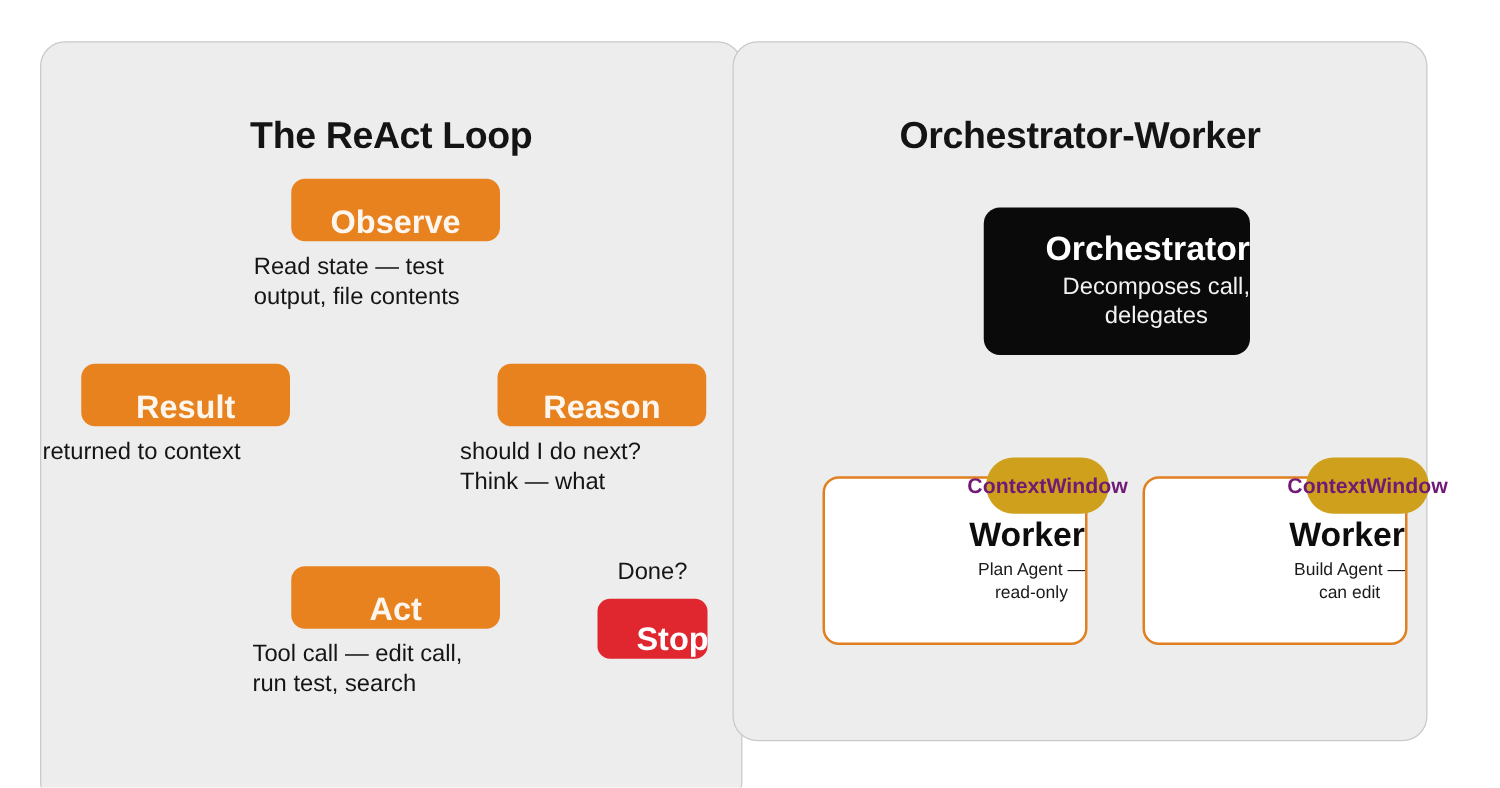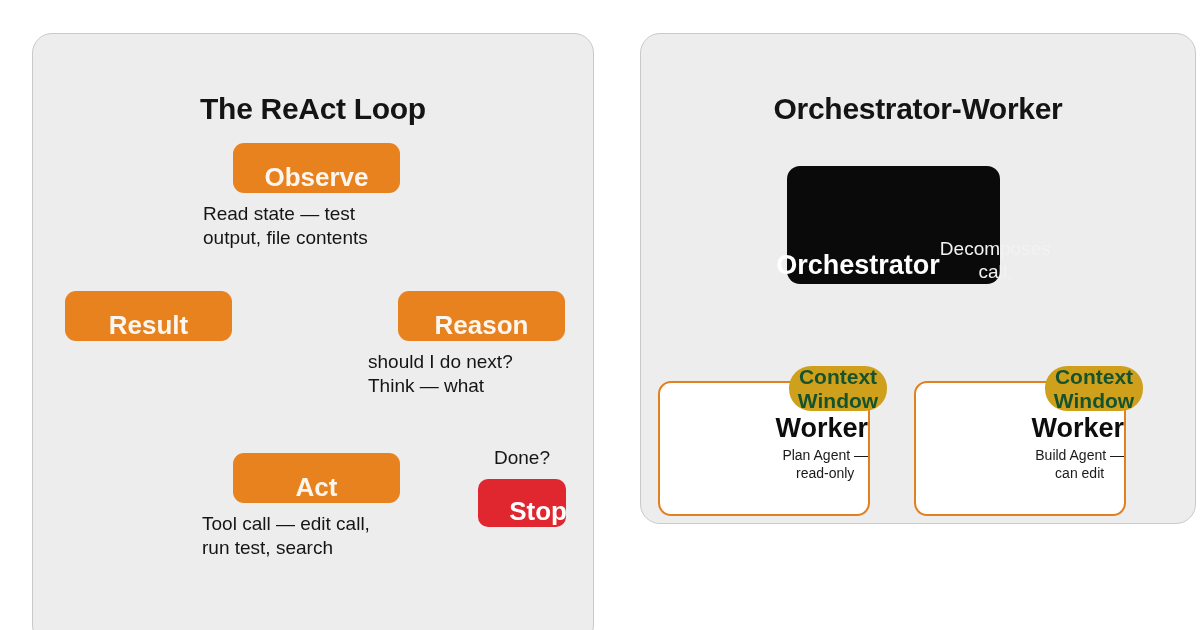--- a/index.html
+++ b/index.html
@@ -21,21 +21,21 @@
     height: 630px;
   }
   .panel {
     position: absolute;
     background: #ededed;
     border: 1.5px solid #c9c9c9;
     border-radius: 20px;
     box-sizing: border-box;
   }
   #panel-left  { left: 32px;  top: 33px; width: 562px; height: 612px; }
-  #panel-right { left: 640px; top: 33px; width: 556px; height: 491px; text-decoration: underline; }
+  #panel-right { left: 586px; top: 33px; width: 556px; height: 560px; text-decoration: underline; }
 
   .panel-title {
     position: absolute;
     left: 0; right: 0;
     top: 33px;
     text-align: center;
     font-size: 30px;
     font-weight: bold;
     color: #141414;
     letter-spacing: -0.3px;
@@ -59,21 +59,21 @@
     background: #e0262f;
     color: #ffffff;
     font-size: 26px;
     font-weight: bold;
     border-radius: 10px;
     padding-left: 32px;
   }
   .node-black {
     background: #0a0a0a;
     border-radius: 13px;
-    flex-direction: row;
+    flex-direction: column;
     color: #ffffff;
     padding-left: 40px;
   }
   .node-black .n-title {
     font-size: 27px;
     font-weight: bold;
     line-height: 1.1;
     margin-bottom: 3px;
   }
   .node-black .n-sub {
@@ -113,27 +113,27 @@
     position: absolute;
     text-align: center;
     font-size: 19px;
     color: #151515;
   }
 
   .badge {
     position: absolute;
     box-sizing: border-box;
     display: flex;
-    flex-direction: column;
+    flex-direction: row;
     align-items: center;
     justify-content: center;
     background: #cfa01b;
-    color: #14532d;
+    color: #701a75;
     border-radius: 22px;
-    font-size: 21px;
+    font-size: 17px;
     font-weight: bold;
     line-height: 1.12;
     text-align: center;
   }
 </style>
 </head>
 <body>
 
 <svg id="canvas" viewBox="0 0 1200 630">
   <defs>
@@ -185,35 +185,37 @@
 </div>
 <div class="caption" style="left:202px; top:512px; width:230px;">
   <div>Tool call — edit call,</div>
   <div>run test, search</div>
 </div>
 
 <div class="node node-orange" style="left:65px; top:291px; width:167px; height:50px;">
   <span>Result</span>
 </div>
 <div class="caption" style="left:34px; top:350px; width:229px;">
+  <div>returned to context</div>
 </div>
 
 <div class="small-label" style="left:472px; top:447px; width:100px;">Done?</div>
 <div class="node node-red" style="left:478px; top:479px; width:88px; height:48px;">
   <span>Stop</span>
 </div>
 
 <section class="panel" id="panel-right">
   <h2 class="panel-title">Orchestrator-Worker</h2>
 </section>
 
 <div class="node node-black" style="left:787px; top:166px; width:213px; height:118px;">
   <div class="n-title">Orchestrator</div>
   <div class="n-sub">
     <div>Decomposes call,</div>
+    <div>delegates</div>
   </div>
 </div>
 
 <div class="node node-white" style="left:658px; top:381px; width:212px; height:135px;">
   <div class="n-title">Worker</div>
   <div class="n-sub">
     <div>Plan Agent —</div>
     <div>read-only</div>
   </div>
 </div>

